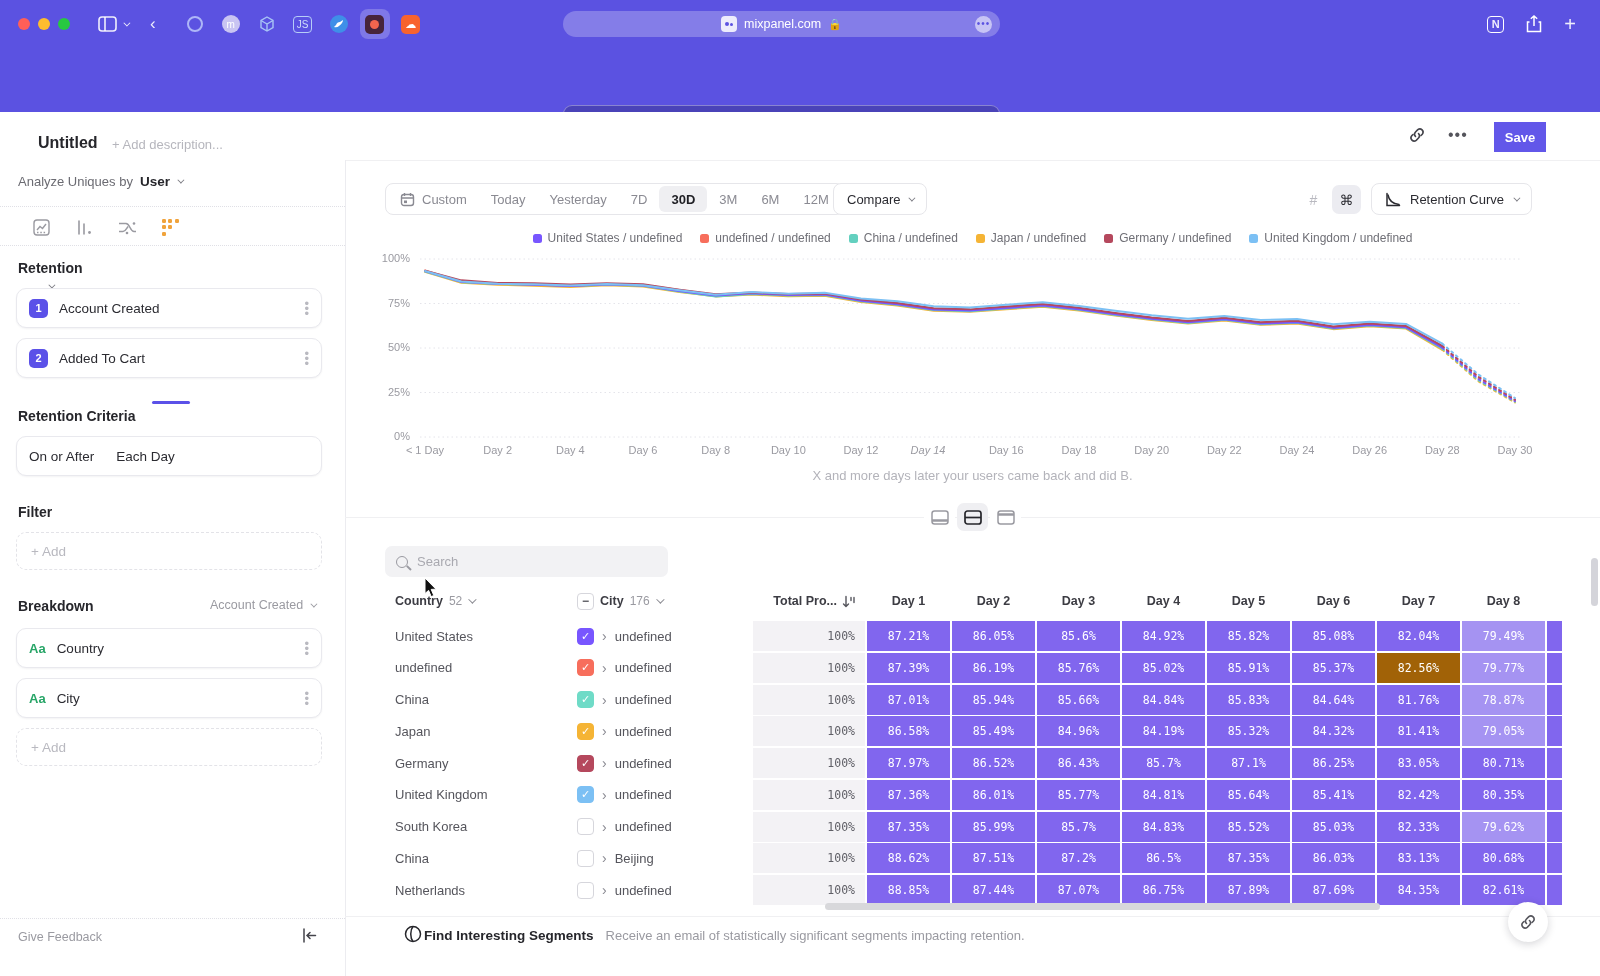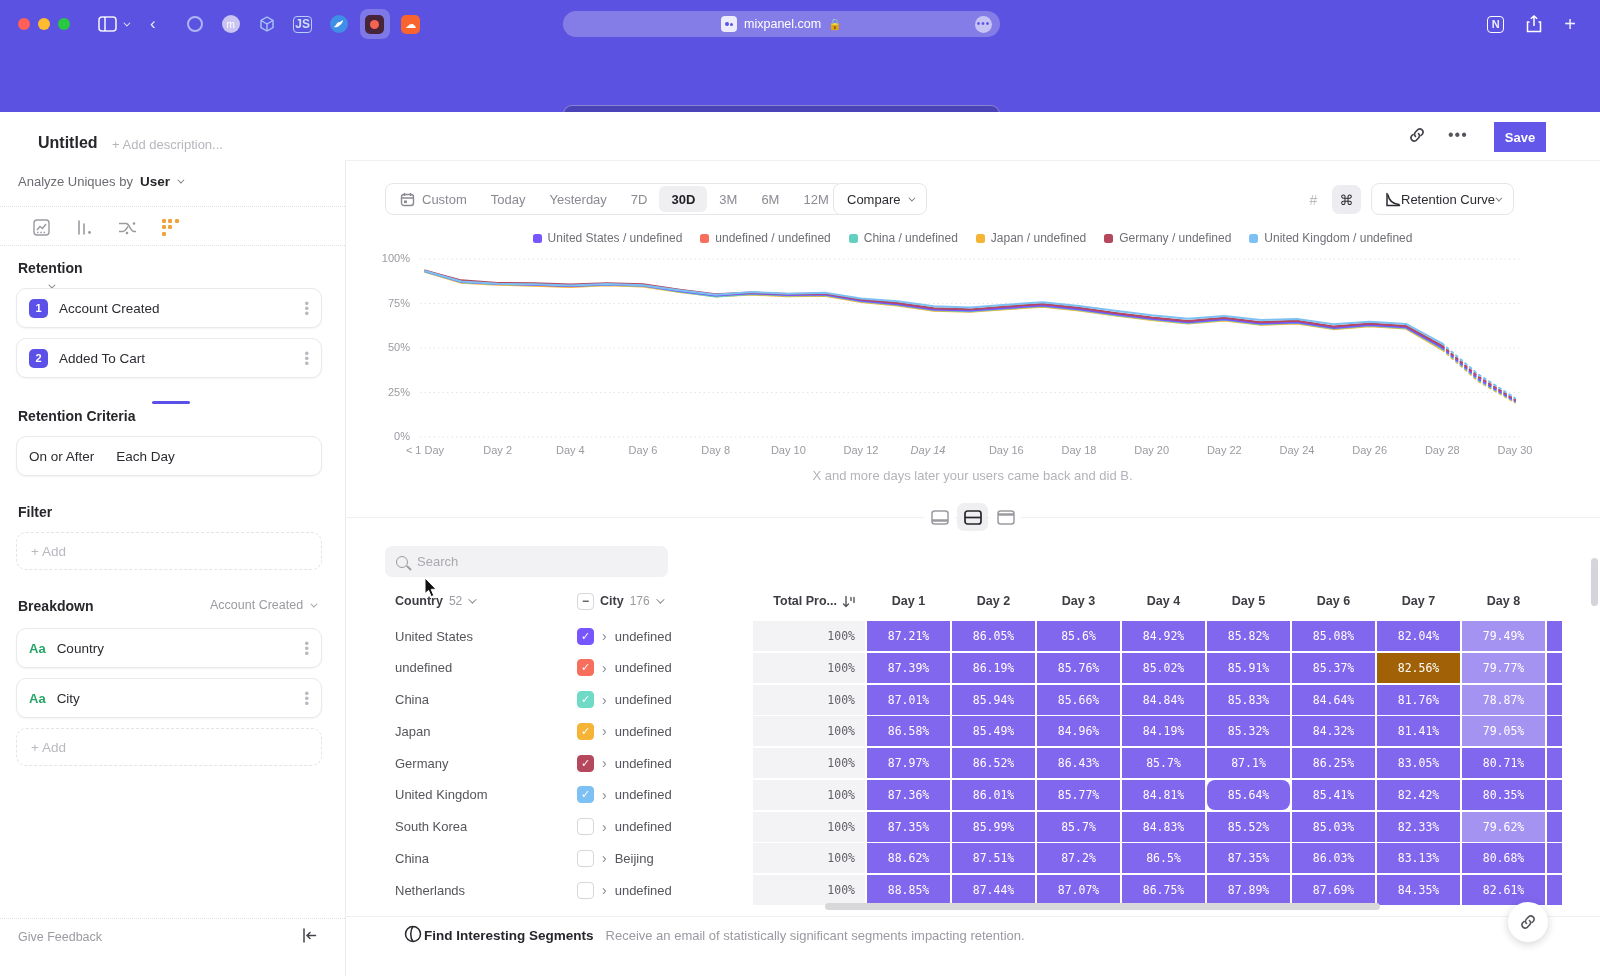--- a/index.html
+++ b/index.html
@@ -75,21 +75,21 @@
   #rangegroup { left:385px; top:183px; height:32px; border:1px solid #e6e6ea; border-radius:8px; background:#fff;
     display:flex; align-items:center; padding:0 2px; }
   .range-btn { height:26px; padding:0 12px; display:flex; align-items:center; gap:7px; font-size:13px; color:#8a8a92; border-radius:6px; }
   .range-btn.active { background:#efeff2; color:#1f1f24; font-weight:700; }
   #compare-btn { left:833px; top:183px; height:32px; border:1px solid #e6e6ea; border-radius:8px; background:#fff;
     display:flex; align-items:center; gap:8px; padding:0 13px; font-size:13px; color:#2b2b31; }
   #counttoggle { left:1299px; top:185px; display:flex; gap:4px; }
   #counttoggle .tg { width:29px; height:29px; display:flex; align-items:center; justify-content:center; border-radius:7px; font-size:14px; color:#b9b9c0; }
   #counttoggle .tg.sel { background:#ececf1; color:#2b2b31; }
   #charttype-btn { left:1371px; top:183px; height:32px; border:1px solid #e6e6ea; border-radius:8px; background:#fff;
-    display:flex; align-items:center; gap:0; padding:0 13px; font-size:13px; color:#2b2b31; }
+    display:flex; align-items:center; gap:9px; padding:0 13px; font-size:13px; color:#2b2b31; }
 
   
   #legend { left:345px; top:231px; width:1255px; display:flex; justify-content:center; gap:18px; }
   .lg-item { display:flex; align-items:center; gap:6px; font-size:12px; color:#6f6f76; }
   .lg-sw { width:9px; height:9px; border-radius:2.5px; display:block; }
   #ylabels span { position:absolute; right:0; font-size:11px; color:#9a9aa1; }
   #xlabels span { position:absolute; transform:translateX(-50%); font-size:11px; color:#9a9aa1; white-space:nowrap; }
   #caption { left:345px; top:468px; width:1255px; text-align:center; font-size:13px; color:#b3b3ba; }
 
   
@@ -161,21 +161,21 @@
       <div class="ptab">
           <span style="width:18px;height:18px;border-radius:50%;background:#c9c4f2;color:#fff;font-size:10px;display:flex;align-items:center;justify-content:center">m</span>
         </div>
       <div class="ptab">
           <svg width="16" height="16" viewBox="0 0 16 16" fill="none" stroke="#a8c4f5" stroke-width="1.4">
             <path d="M8 1 14 4.5 14 11.5 8 15 2 11.5 2 4.5Z"></path>
             <path d="M2 4.5 8 8 14 4.5M8 8V15"></path>
           </svg>
         </div>
       <div class="ptab">
-          <span style="width:19px;height:17px;border:1.5px solid #b6cdf7;border-radius:4px;color:#cfdefa;font-size:12px;font-weight:700;display:flex;align-items:center;justify-content:center">JS</span>
+          <span style="width:19px;height:17px;border:1.5px solid #b6cdf7;border-radius:4px;color:#cfdefa;font-size:10px;font-weight:400;display:flex;align-items:center;justify-content:center">JS</span>
         </div>
       <div class="ptab">
           <span style="width:18px;height:18px;border-radius:50%;background:#3f8fe8;display:flex;align-items:center;justify-content:center">
             <svg width="10" height="9" viewBox="0 0 10 9" fill="#fff">
               <path d="M0 7 Q3 8 5 6 Q9 3 9 0 L6 2 Q3 2 2 5 Z"></path>
             </svg>
           </span>
         </div>
       <div class="ptab active">
           <span style="width:19px;height:19px;border-radius:5px;background:#47243a;display:flex;align-items:center;justify-content:center">
@@ -658,21 +658,21 @@
         <div class="c-city">
           <span class="cbx" style="background: rgb(124, 192, 244); border-color: rgb(124, 192, 244);">✓</span>
           <span class="exp">›</span>
           <span>undefined</span>
         </div>
         <div class="c-total">100%</div>
         <div class="dcell" style="background: rgb(129, 102, 238);">87.36%</div>
         <div class="dcell" style="background: rgb(129, 102, 238);">86.01%</div>
         <div class="dcell" style="background: rgb(129, 102, 238);">85.77%</div>
         <div class="dcell" style="background: rgb(129, 102, 238);">84.81%</div>
-        <div class="dcell" style="background: rgb(129, 102, 238); border-radius: 8px;">85.64%</div>
+        <div class="dcell" style="background: rgb(129, 102, 238);">85.64%</div>
         <div class="dcell" style="background: rgb(129, 102, 238);">85.41%</div>
         <div class="dcell" style="background: rgb(129, 102, 238);">82.42%</div>
         <div class="dcell" style="background: rgb(129, 102, 238);">80.35%</div>
         <div class="sliver" style="background: rgb(129, 102, 238);"></div>
       </div>
       <div class="trow" style="top: 811.5px; height: 30px;">
         <div class="c-country">South Korea</div>
         <div class="c-city">
           <span class="cbx"></span>
           <span class="exp">›</span>

